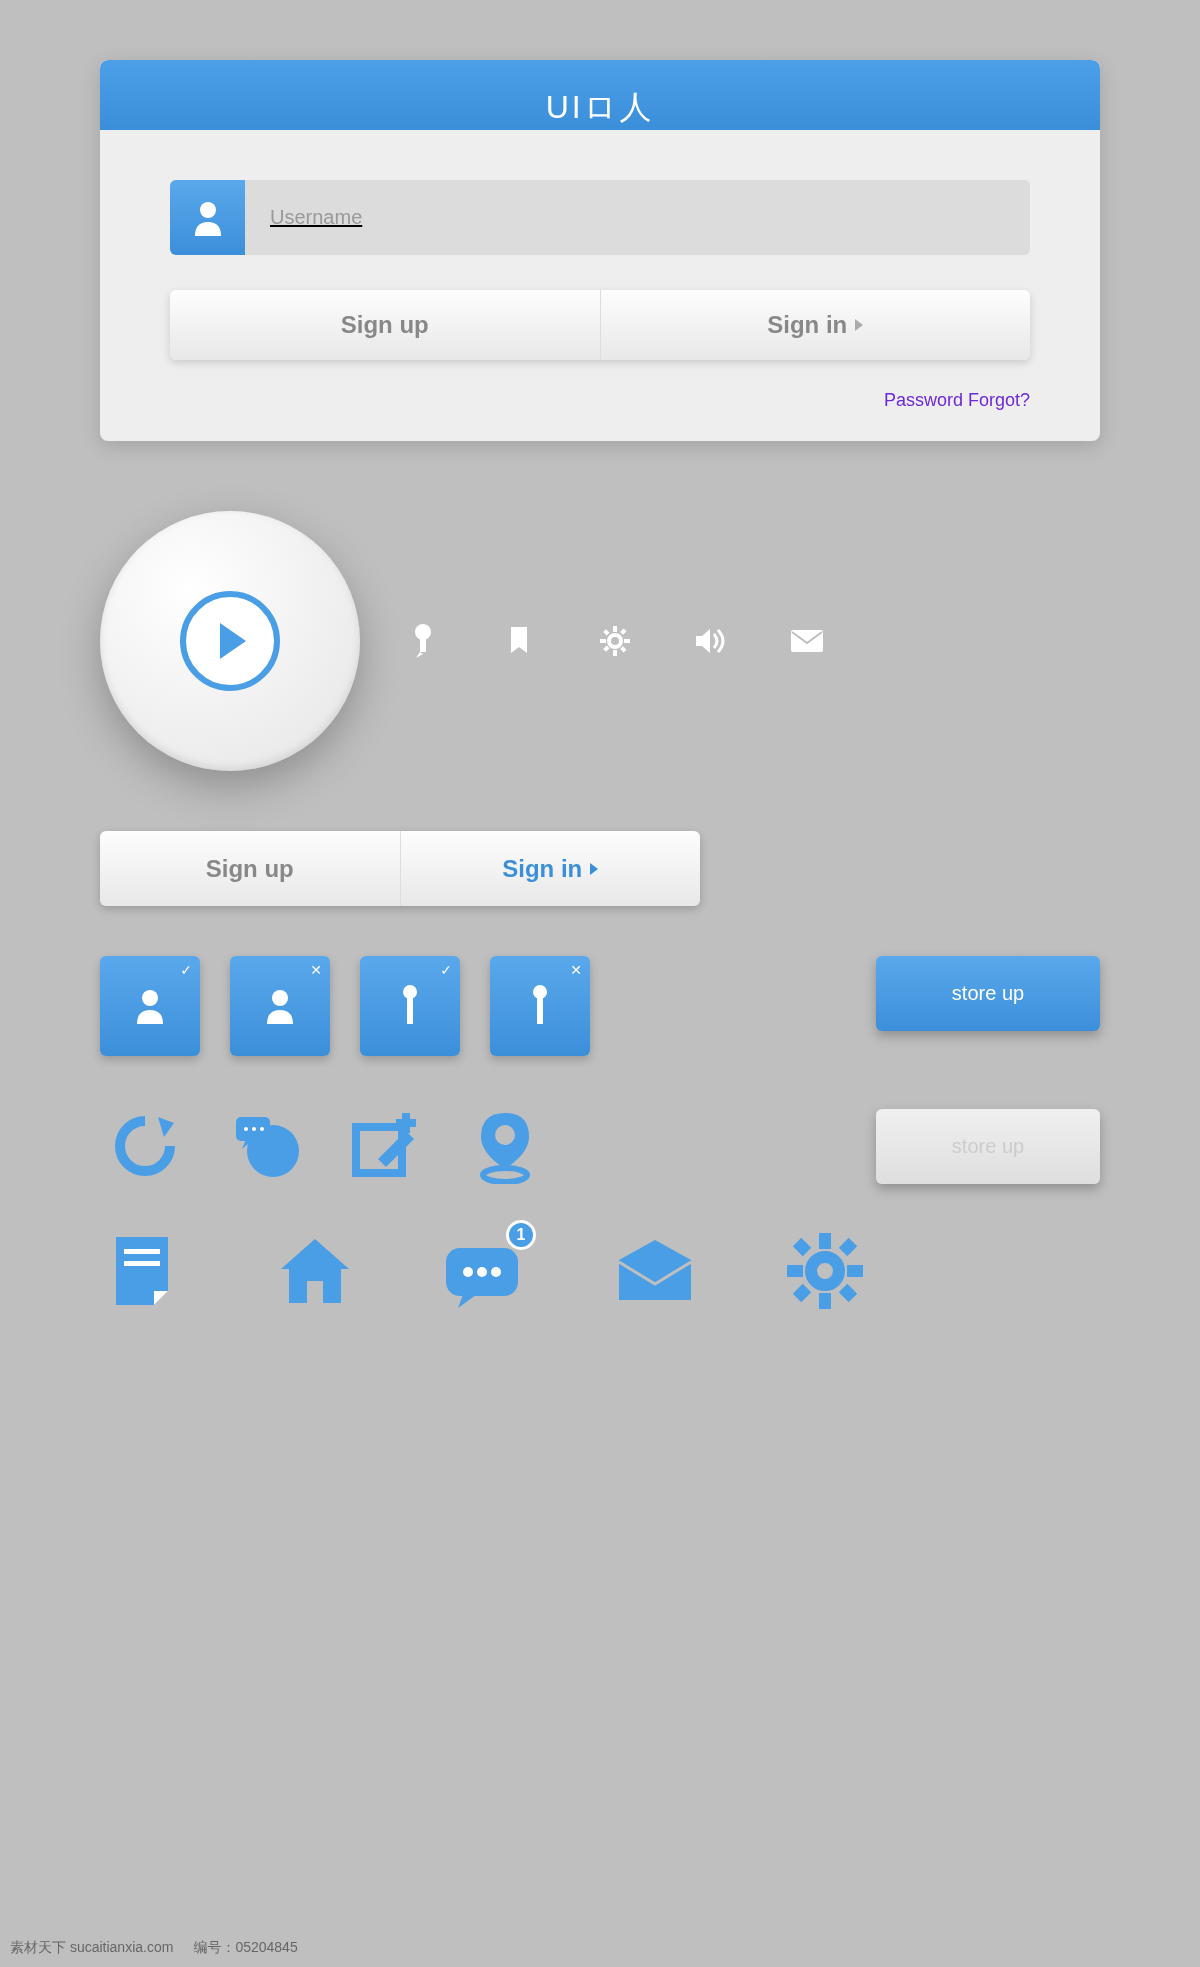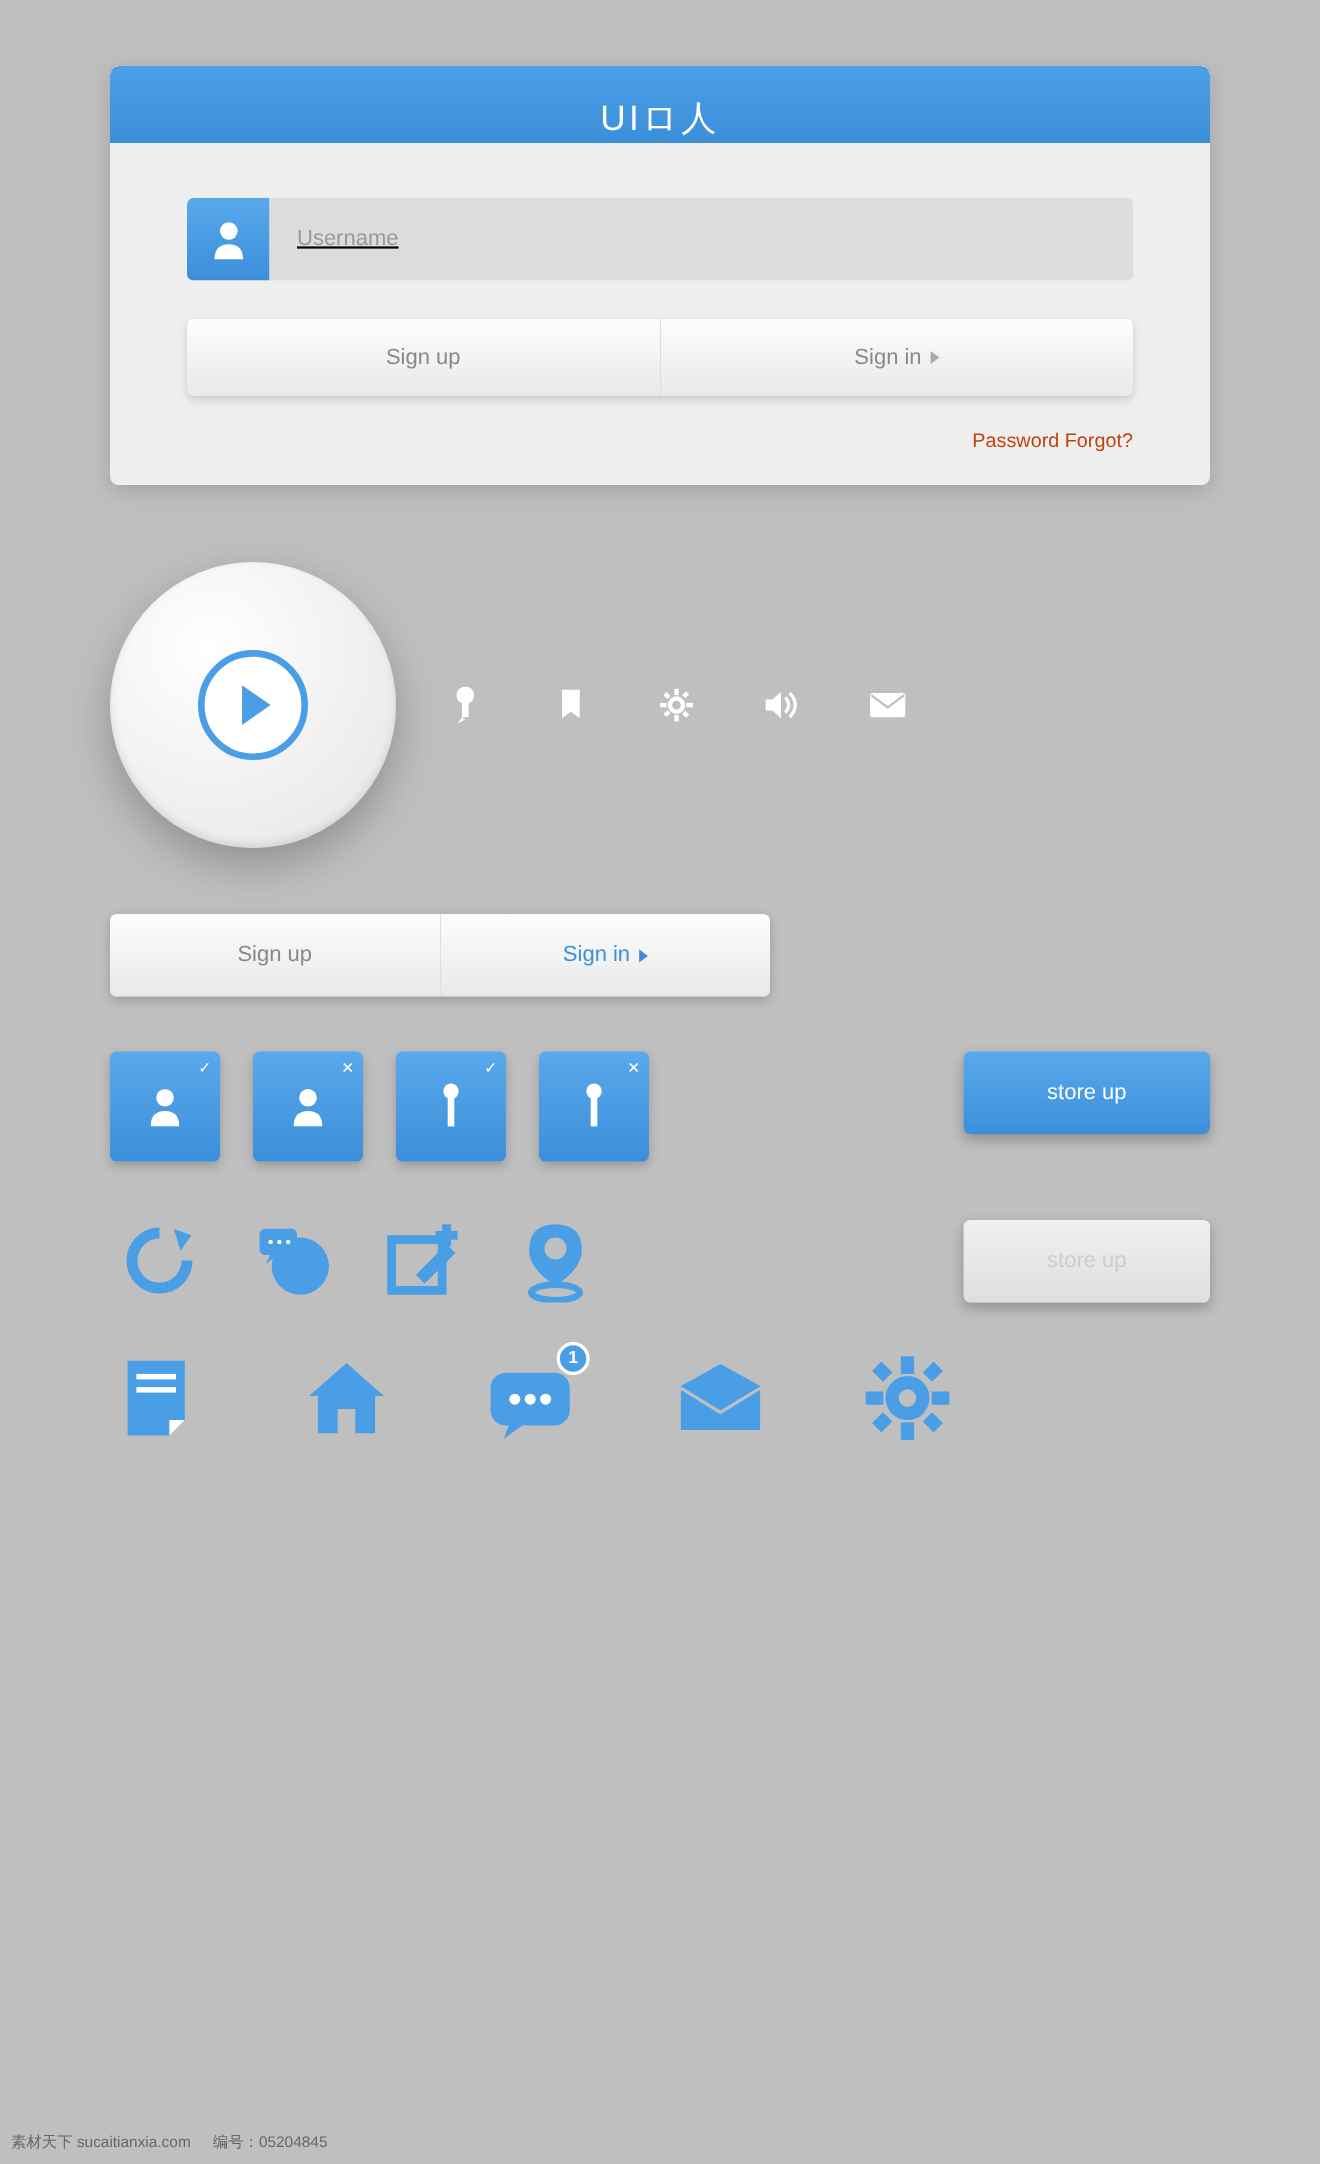--- a/index.html
+++ b/index.html
@@ -71,41 +71,41 @@
       background: linear-gradient(#fdfdfd, #e8e8e8);
       border-radius: 6px;
       box-shadow: 0 3px 8px rgba(0,0,0,0.15);
       height: 70px;
     }
     .btn-half {
       flex: 1;
       display: flex;
       align-items: center;
       justify-content: center;
-      font-size: 20px;
-      font-weight: normal;
+      font-size: 24px;
+      font-weight: bold;
       color: #888;
       cursor: pointer;
       position: relative;
       gap: 8px;
     }
     .btn-half:first-child {
       border-right: 1px solid #ddd;
     }
     .btn-half .arrow {
       width: 0; height: 0;
       border-top: 6px solid transparent;
       border-bottom: 6px solid transparent;
       border-left: 8px solid #aaa;
     }
     .forgot {
       text-align: right;
       margin-top: 30px;
       font-size: 18px;
-      color: #c2410c;
+      color: #6d28d9;
       cursor: pointer;
     }
     
     
     .media-row {
       display: flex;
       align-items: center;
       gap: 45px;
       margin-bottom: 60px;
     }

